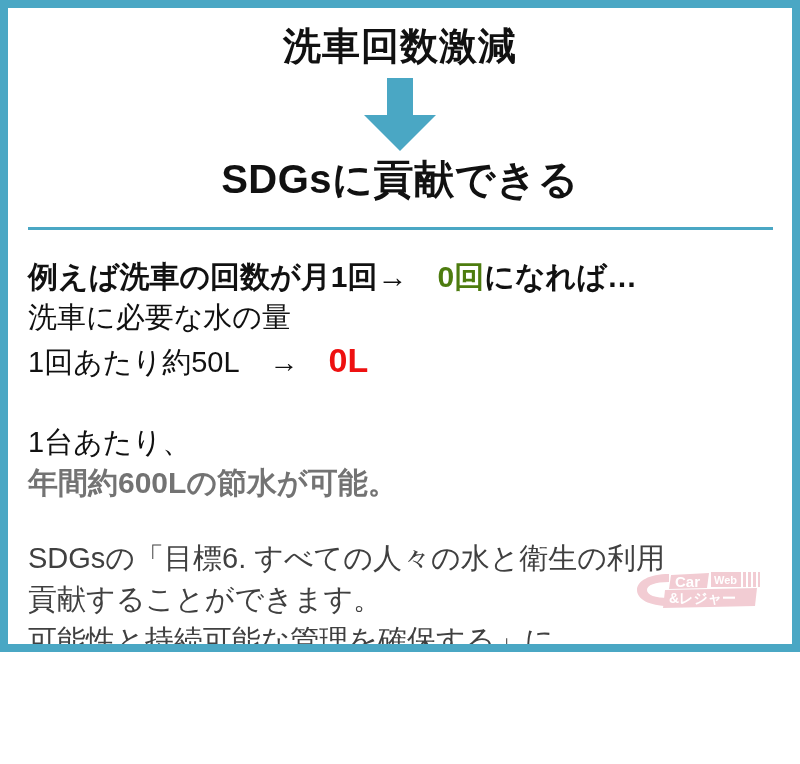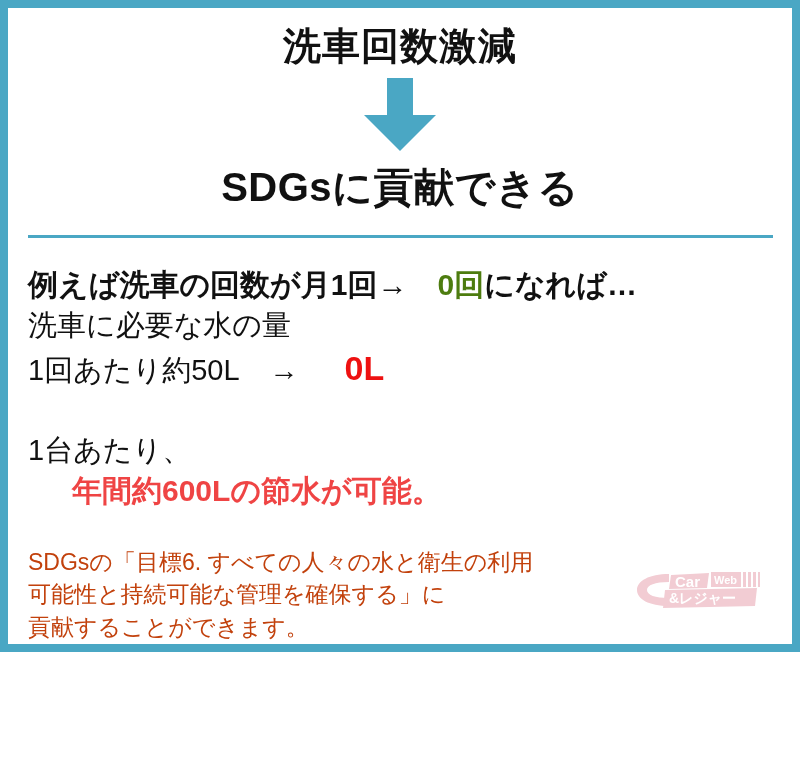--- a/index.html
+++ b/index.html
@@ -40,21 +40,21 @@
     margin-top: 10px;
     margin-bottom: 4px;
     display: flex;
     justify-content: center;
   }
   .down-arrow {
     display: block;
   }
 
   .headline-bottom {
-    margin-top: 12px;
+    margin-top: 4px;
     font-size: 40px;
     font-weight: bold;
     color: #111111;
     letter-spacing: 0.5px;
     line-height: 1.1;
     white-space: nowrap;
   }
 
   
   .divider {
@@ -89,35 +89,33 @@
   }
 
   .red {
     color: #4d7c0f;
     font-weight: bold;
   }
   .red-big {
     color: #ee1111;
     font-weight: bold;
     font-size: 34px;
-    margin-left: 16px;
   }
   .green {
-    color: #ef4444;
+    color: #737373;
     font-weight: bold;
-    margin-left: 44px;
   }
   .gap-md { display: inline-block; width: 30px; }
 
   .spacer-block { height: 38px; }
   .spacer-block-2 { height: 34px; }
 
   .para {
-    color: #c2410c;
-    font-size: 23px;
+    color: #404040;
+    font-size: 29px;
     font-weight: normal;
     line-height: 1.42;
     white-space: nowrap;
   }
 
   
   .watermark {
     position: absolute;
     right: 22px;
     bottom: 30px;
@@ -161,22 +159,22 @@
 
     <div class="spacer-block"></div>
 
     <div class="line line-normal">1台あたり、</div>
 
     <div class="line line-emph green">年間約600Lの節水が可能。</div>
 
     <div class="spacer-block-2"></div>
 
     <div class="para">SDGsの「目標6. すべての人々の水と衛生の利用</div>
+    <div class="para">貢献することができます。</div>
     <div class="para">可能性と持続可能な管理を確保する」に</div>
-    <div class="para">貢献することができます。</div>
   </div>
 
   <div class="watermark">
     <svg width="135" height="46" viewBox="0 0 135 46">
 
       <path d="M34 6 C14 6 2 13 2 22 C2 31 14 38 34 38 L34 30 C20 30 12 27 12 22 C12 17 20 14 34 14 Z" fill="#f2ccd3"></path>
 
       <path d="M36 7 L74 5 L72 20 L34 21 Z" fill="#f2ccd3"></path>
       <text x="40" y="19" font-family="'Liberation Sans', sans-serif" font-size="15" font-weight="bold" fill="#ffffff">Car</text>
 

